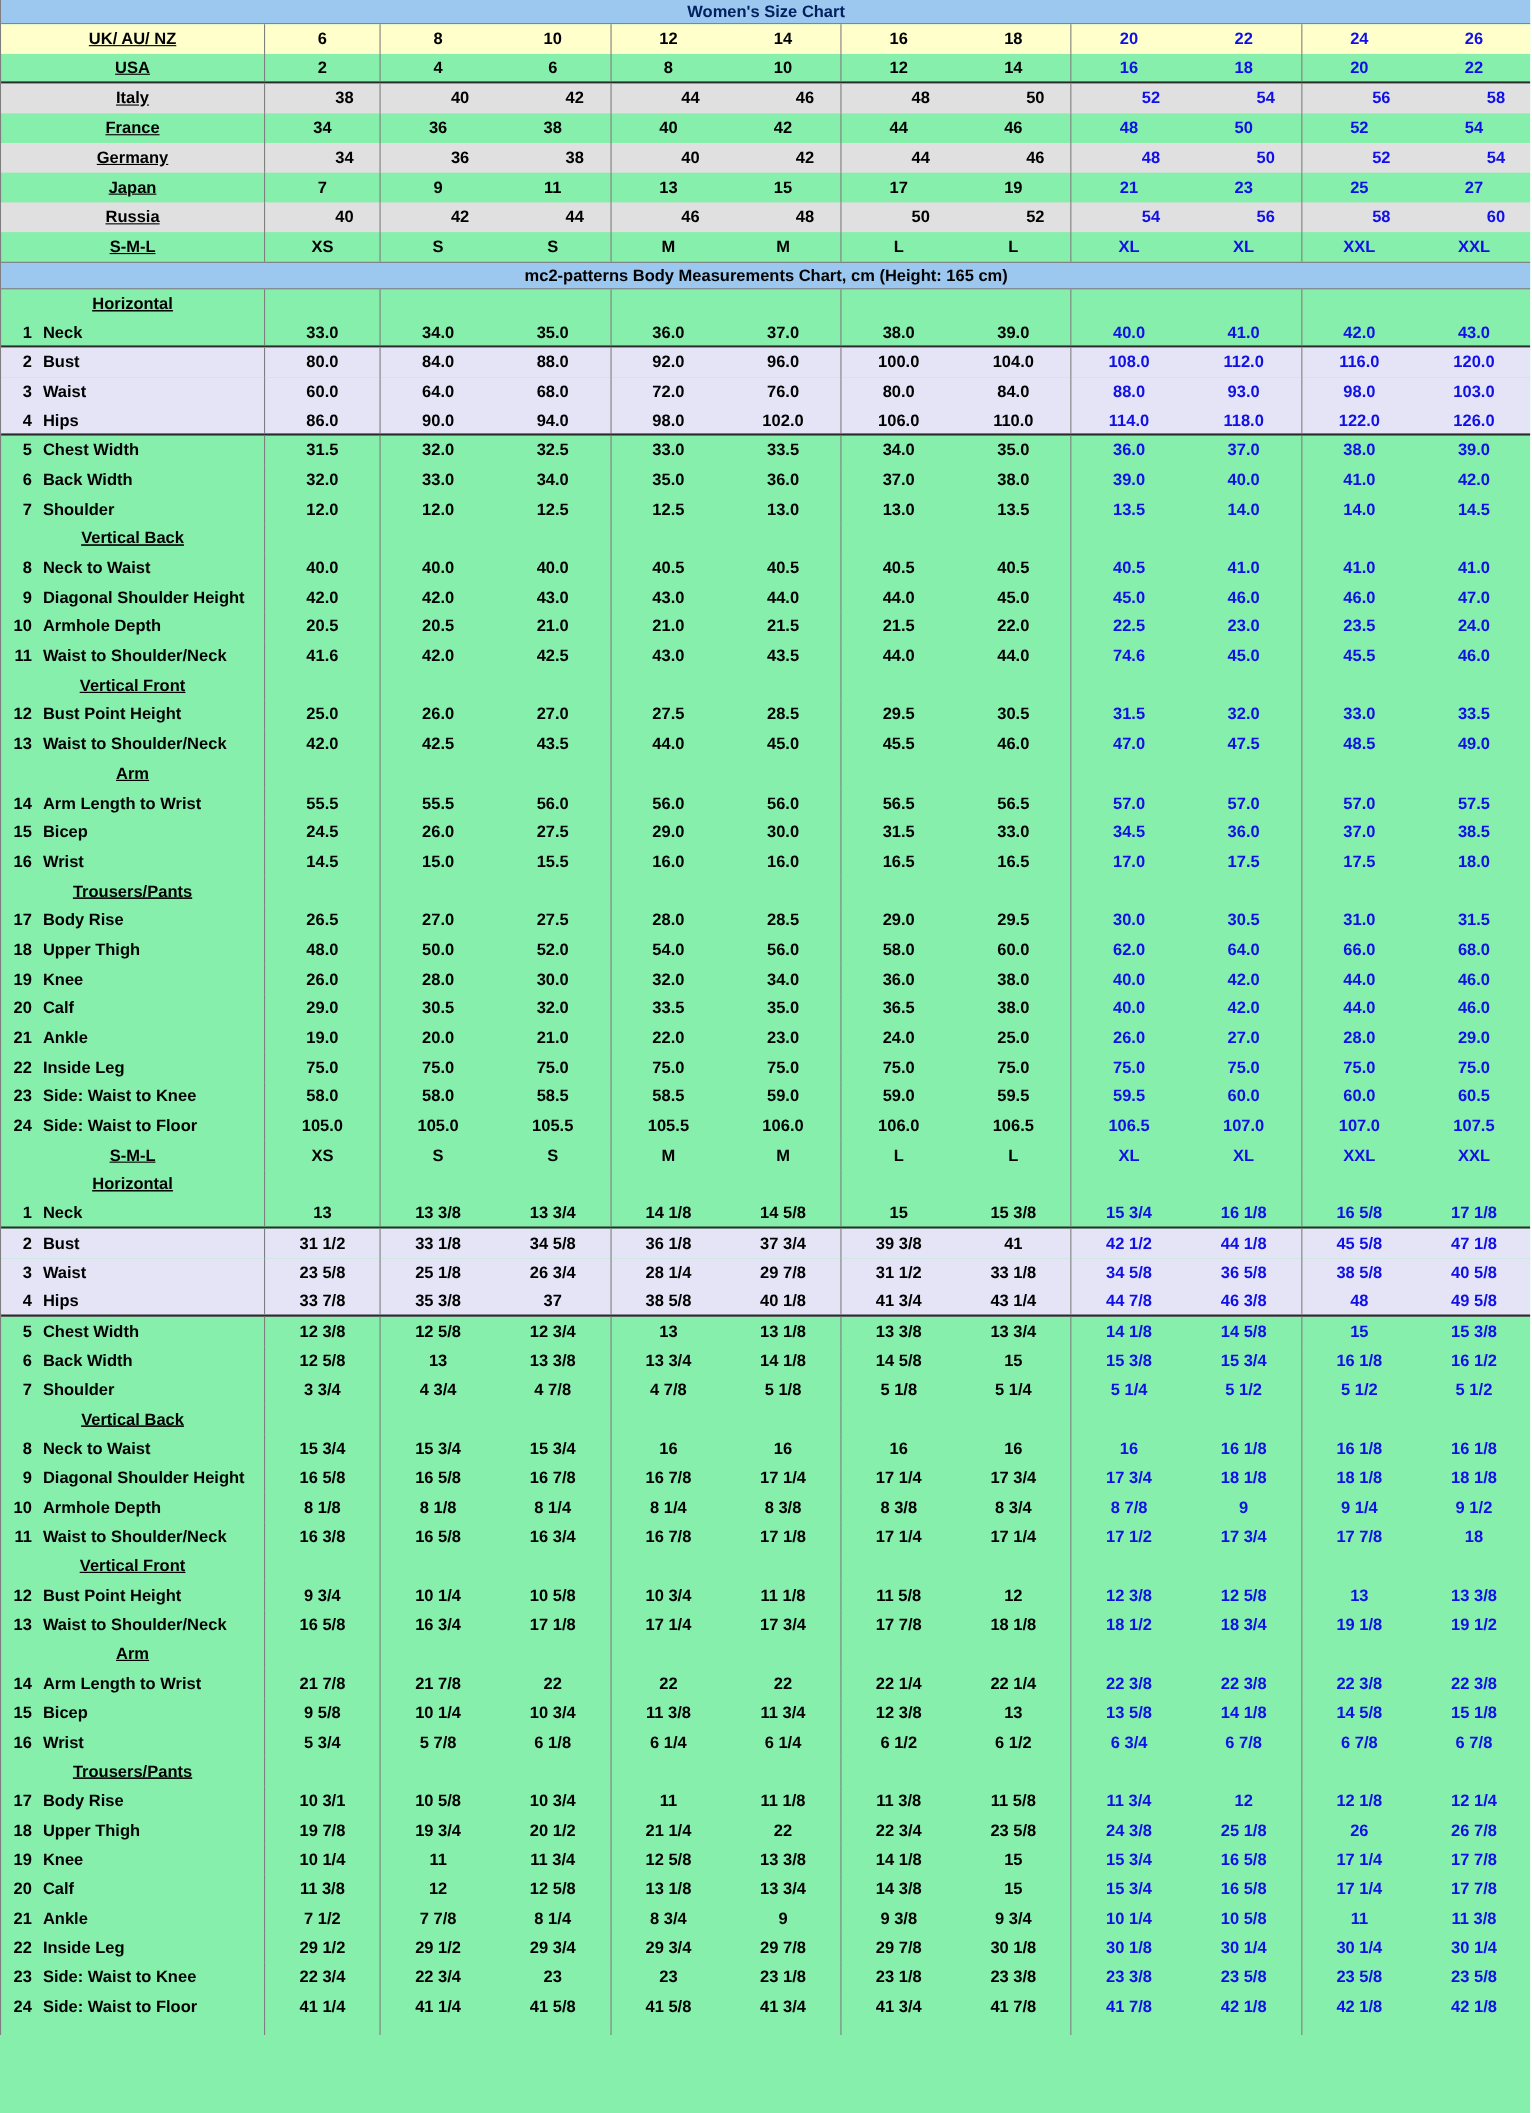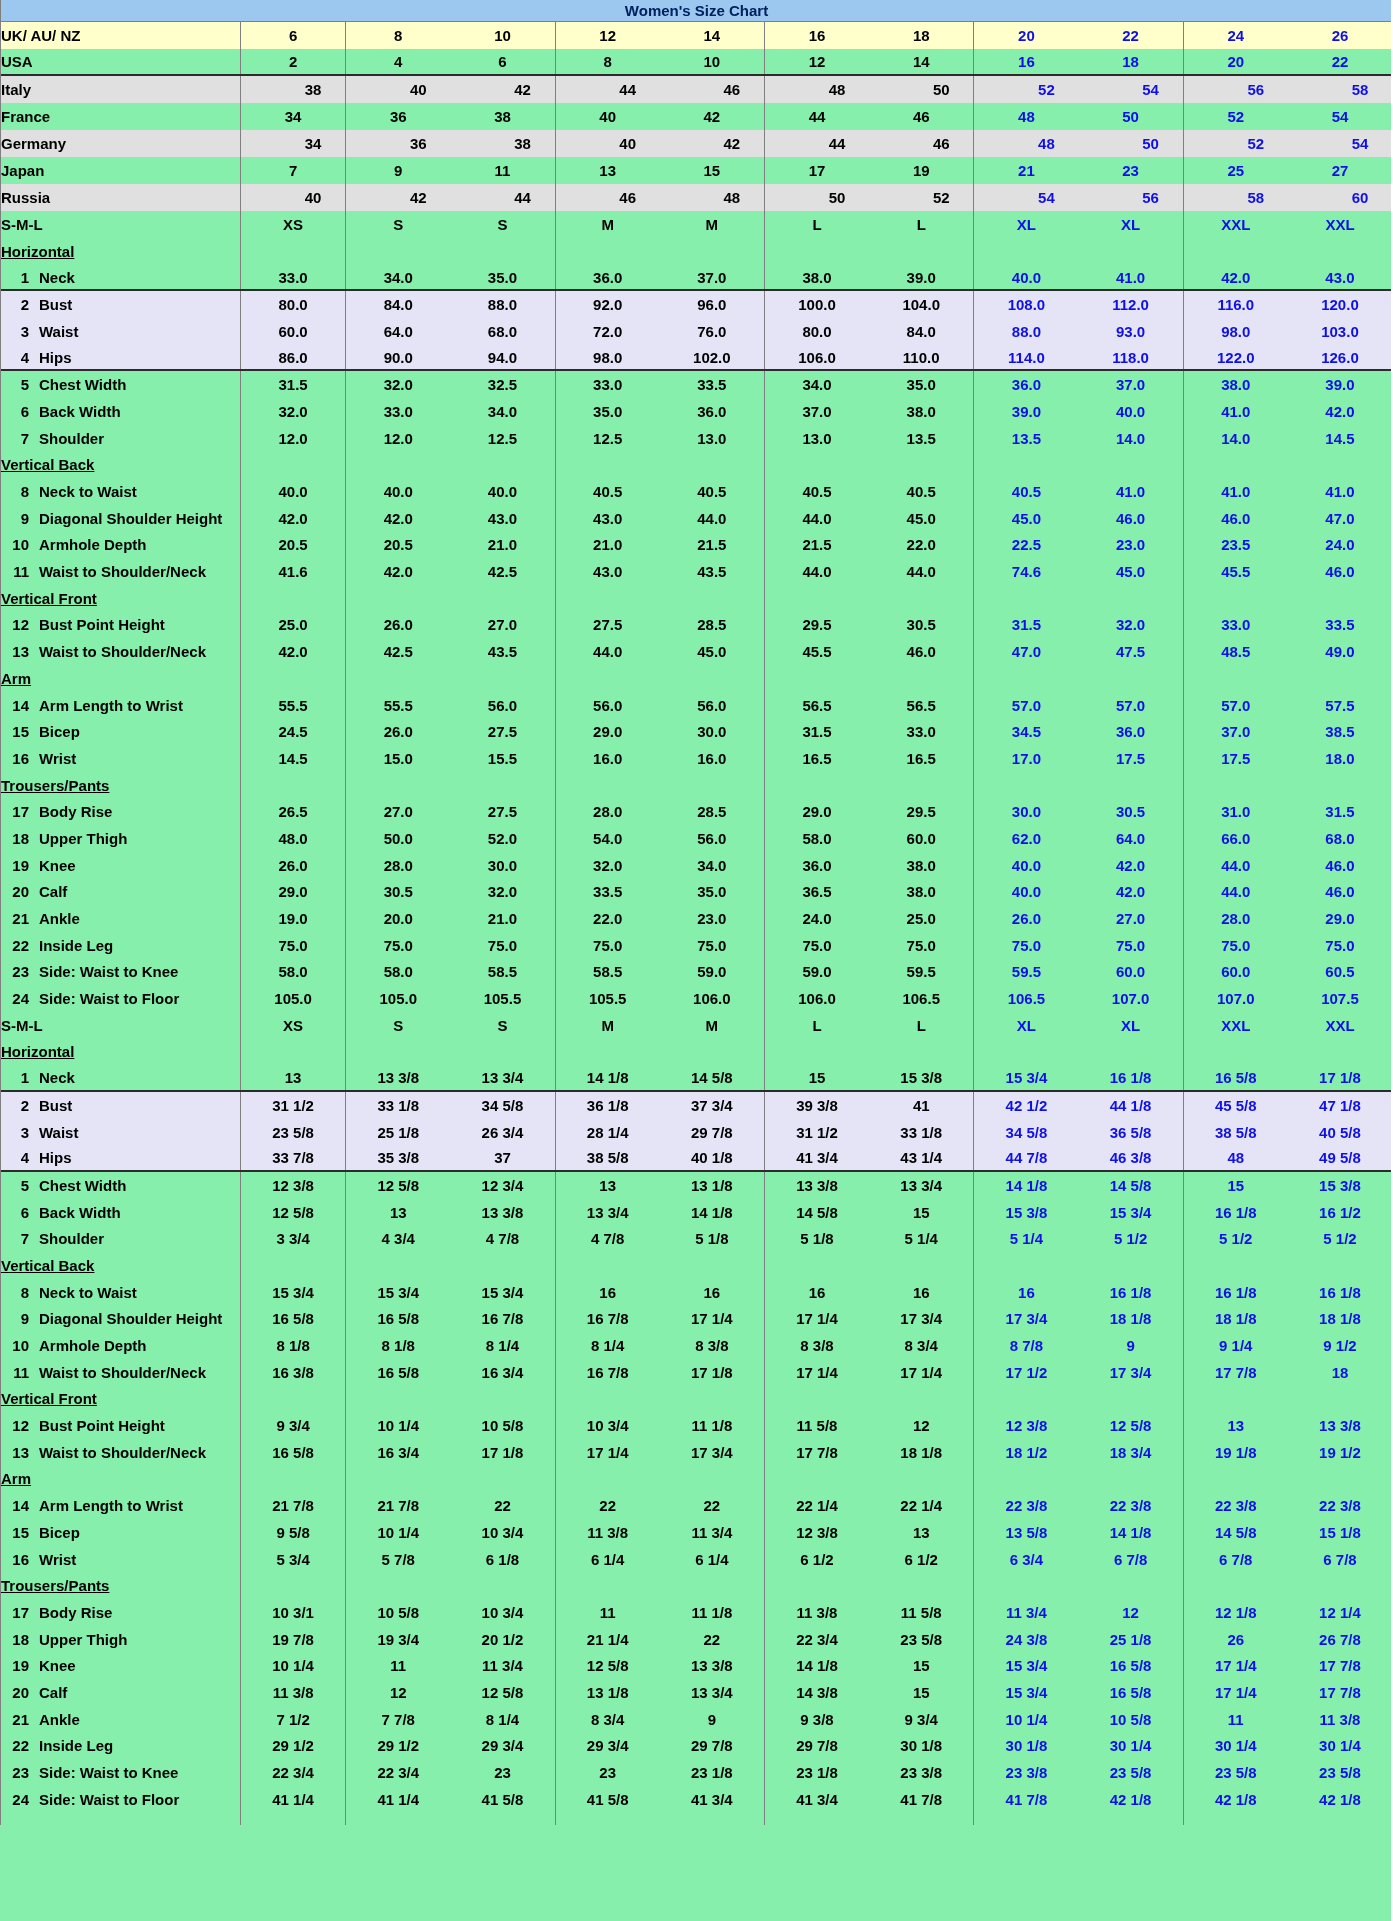--- a/index.html
+++ b/index.html
@@ -5,21 +5,21 @@
   html,body{margin:0;padding:0;background:#ffffff;}
   .page{width:1391px;height:1921px;background:#86efac;overflow:hidden;
         font-family:"Liberation Sans",sans-serif;font-weight:bold;color:#000;}
   .sheet{width:1393px;box-sizing:border-box;border-left:1px solid var(--grid-line,#7f7f7f);
          border-right:1px solid var(--grid-line,#7f7f7f);}
   .row{display:flex;width:100%;box-sizing:border-box;}
   .cell{box-sizing:border-box;overflow:hidden;}
   .label-cell{flex:0 0 240px;width:240px;display:flex;align-items:center;
               white-space:nowrap;border-right:1px solid var(--grid-line,#7f7f7f);
               font-size:15px;padding-left:4px;}
-  .label-center{justify-content:flex-start;padding-left:0;}
+  .label-center{justify-content:center;padding-left:0;text-decoration:underline;}
   .val-cell{flex:1;display:flex;align-items:center;justify-content:center;
             font-size:15px;white-space:nowrap;}
   .gline{border-right:1px solid var(--grid-line,#7f7f7f);}
   .num{flex:0 0 24px;width:24px;text-align:right;margin-right:10px;}
   .blue{color:var(--value-blue,#1010e6);}
   .title-row{height:22px;background:var(--header-blue,#9cc8f0);align-items:center;
              justify-content:center;font-size:15px;color:var(--title-text,#002060);
              border-bottom:1px solid var(--grid-line,#7f7f7f);}
   .header-row{height:25px;background:var(--header-blue,#9cc8f0);align-items:center;
               justify-content:center;font-size:15px;color:#000;
@@ -165,20 +165,23 @@
           <div class="cell val-cell">M</div>
           <div class="cell val-cell gline">M</div>
           <div class="cell val-cell">L</div>
           <div class="cell val-cell gline">L</div>
           <div class="cell val-cell blue">XL</div>
           <div class="cell val-cell gline blue">XL</div>
           <div class="cell val-cell blue">XXL</div>
           <div class="cell val-cell blue">XXL</div>
         </div>
       </div>
+    <div class="row header-row">
+      <span>mc2-patterns Body Measurements Chart, cm (Height: 165 cm)</span>
+    </div>
     <div id="cm-rows">
         <div class="row m-row">
           <div class="cell label-cell label-center">
             <span class="section-label">Horizontal</span>
           </div>
           <div class="cell val-cell gline"></div>
           <div class="cell val-cell"></div>
           <div class="cell val-cell gline"></div>
           <div class="cell val-cell"></div>
           <div class="cell val-cell gline"></div>

